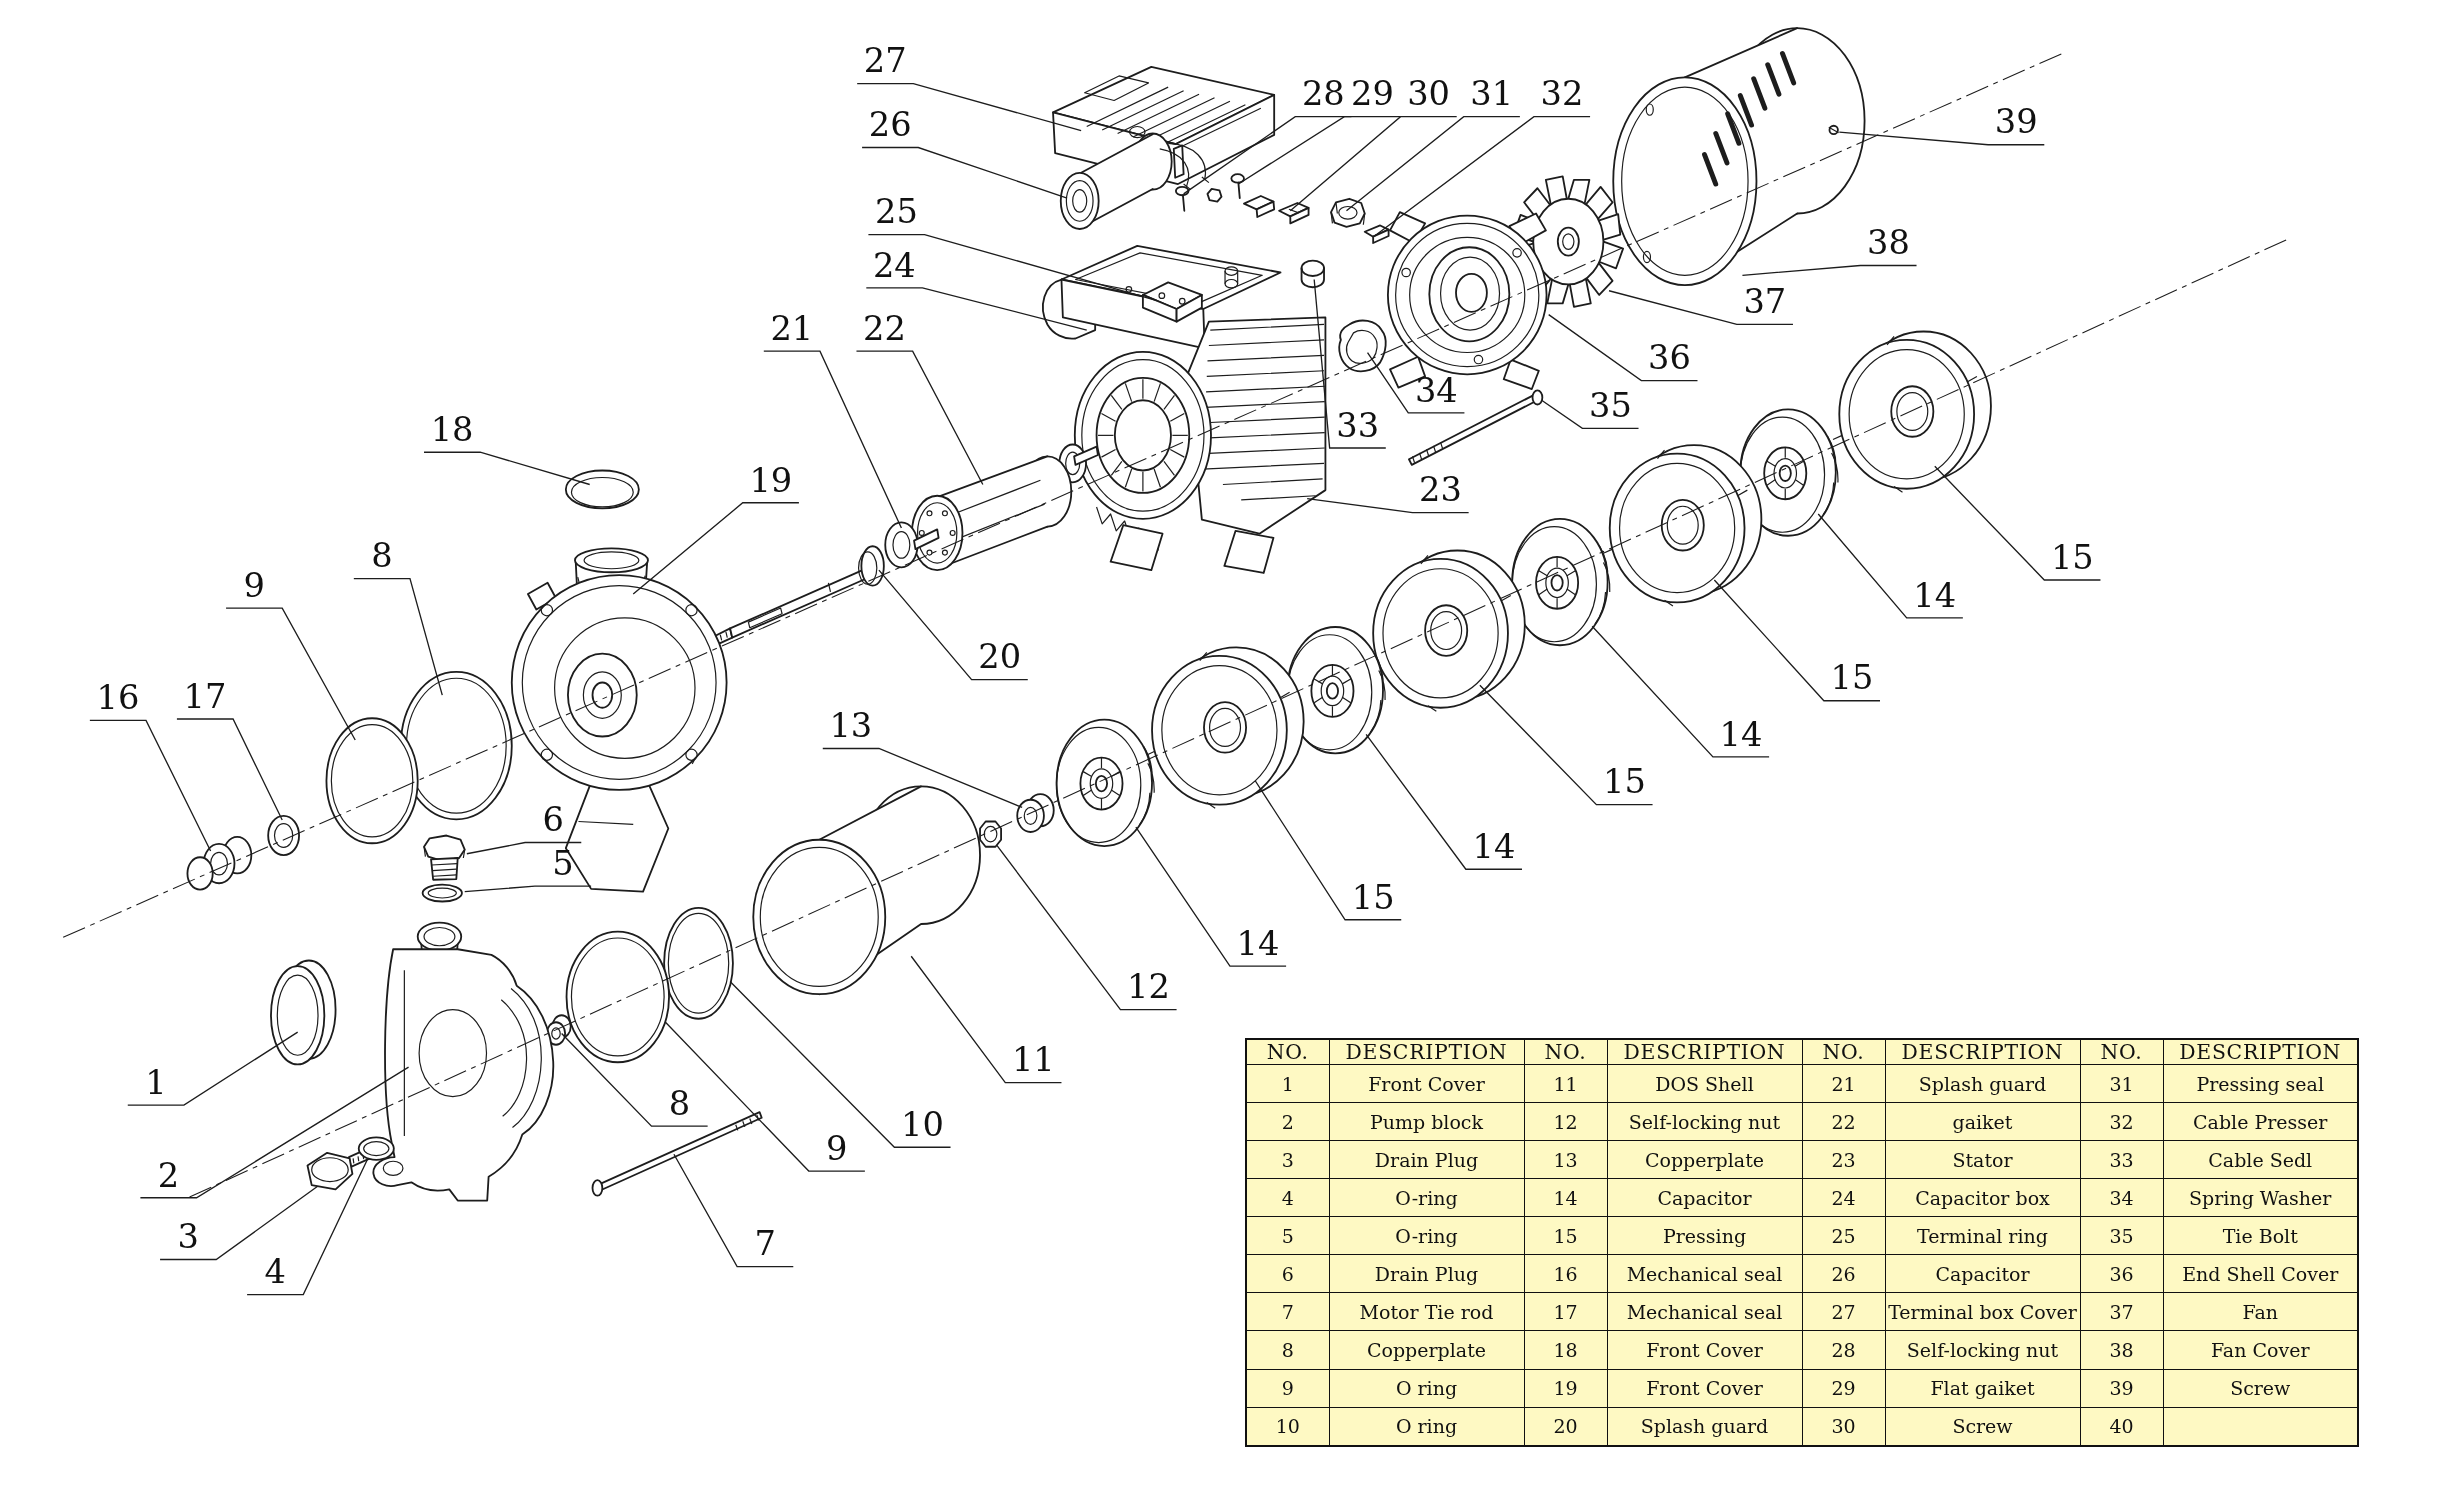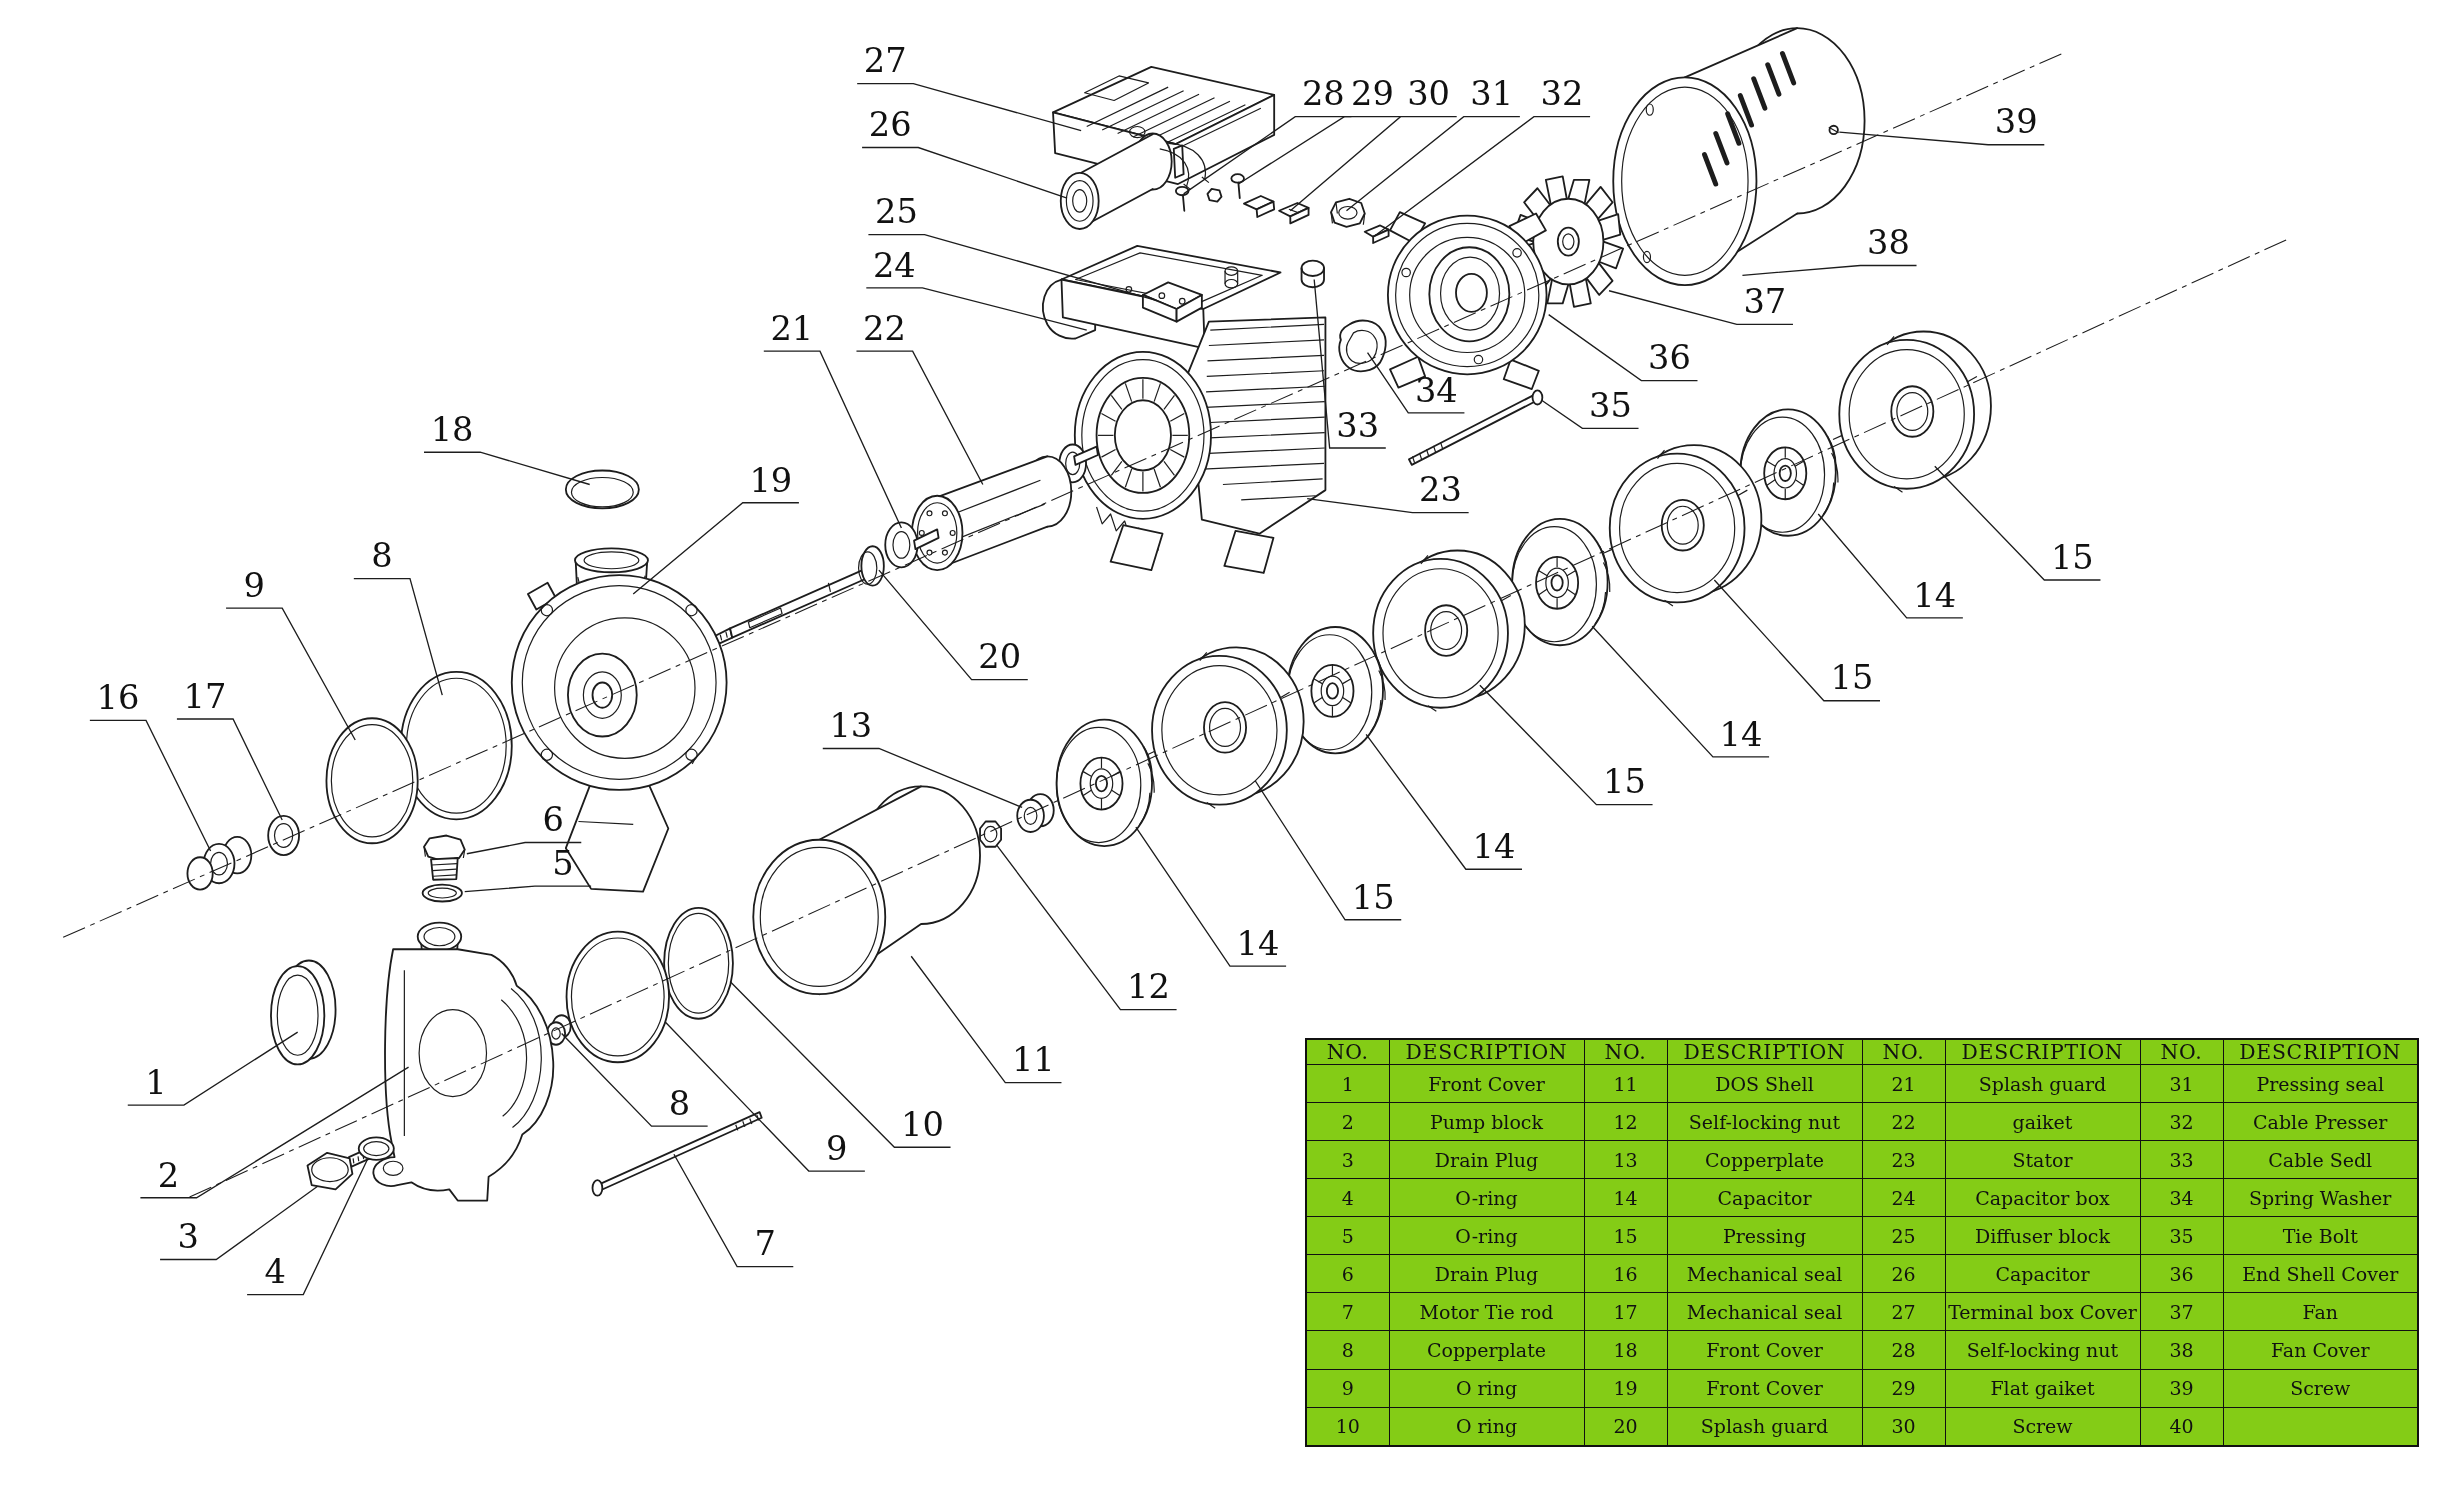--- a/index.html
+++ b/index.html
@@ -9,22 +9,22 @@
   
   .p{fill:#fff;stroke:#1d1d1d;stroke-width:2.6;stroke-linejoin:round;}
   .t{fill:none;stroke:#1d1d1d;stroke-width:1.7;stroke-linejoin:round;}
   .t2{fill:none;stroke:#1d1d1d;stroke-width:2.6;stroke-linecap:round;}
   .cl{fill:none;stroke:#1d1d1d;stroke-width:1.5;stroke-dasharray:34 8 7 8;}
   .leader{fill:none;stroke:#1d1d1d;stroke-width:1.9;}
   .callout-num{font-family:"DejaVu Serif","Liberation Serif",serif;font-size:48px;fill:#111;
                text-anchor:middle;}
   .slot{stroke:#1d1d1d;stroke-width:7;stroke-linecap:round;}
   
-  #parts-table{position:absolute;left:1305px;top:1038px;width:1112px;height:409px;
-               border-collapse:collapse;table-layout:fixed;background:#84cc16;border:2.1px solid #111;}
+  #parts-table{position:absolute;left:1245px;top:1038px;width:1112px;height:409px;
+               border-collapse:collapse;table-layout:fixed;background:#fef9c3;border:2.1px solid #111;}
   #parts-table th,#parts-table td{border:1.4px solid #111;text-align:center;vertical-align:middle;
                padding:0;overflow:hidden;white-space:nowrap;color:#111;}
   #parts-table th{font-size:20.4px;font-weight:normal;letter-spacing:0.7px;}
   #parts-table td{font-size:19px;}
 </style>
 </head>
 <body>
 
 <div id="page">
 <svg id="diagram" width="2462" height="1485" viewBox="0 0 3507 2115" xmlns="http://www.w3.org/2000/svg">
@@ -656,21 +656,21 @@
           <td>Capacitor box</td>
           <td>34</td>
           <td>Spring Washer</td>
         </tr>
         <tr>
           <td>5</td>
           <td>O-ring</td>
           <td>15</td>
           <td>Pressing</td>
           <td>25</td>
-          <td>Diffuser block</td>
+          <td>Terminal ring</td>
           <td>35</td>
           <td>Tie Bolt</td>
         </tr>
         <tr>
           <td>6</td>
           <td>Drain Plug</td>
           <td>16</td>
           <td>Mechanical seal</td>
           <td>26</td>
           <td>Capacitor</td>

